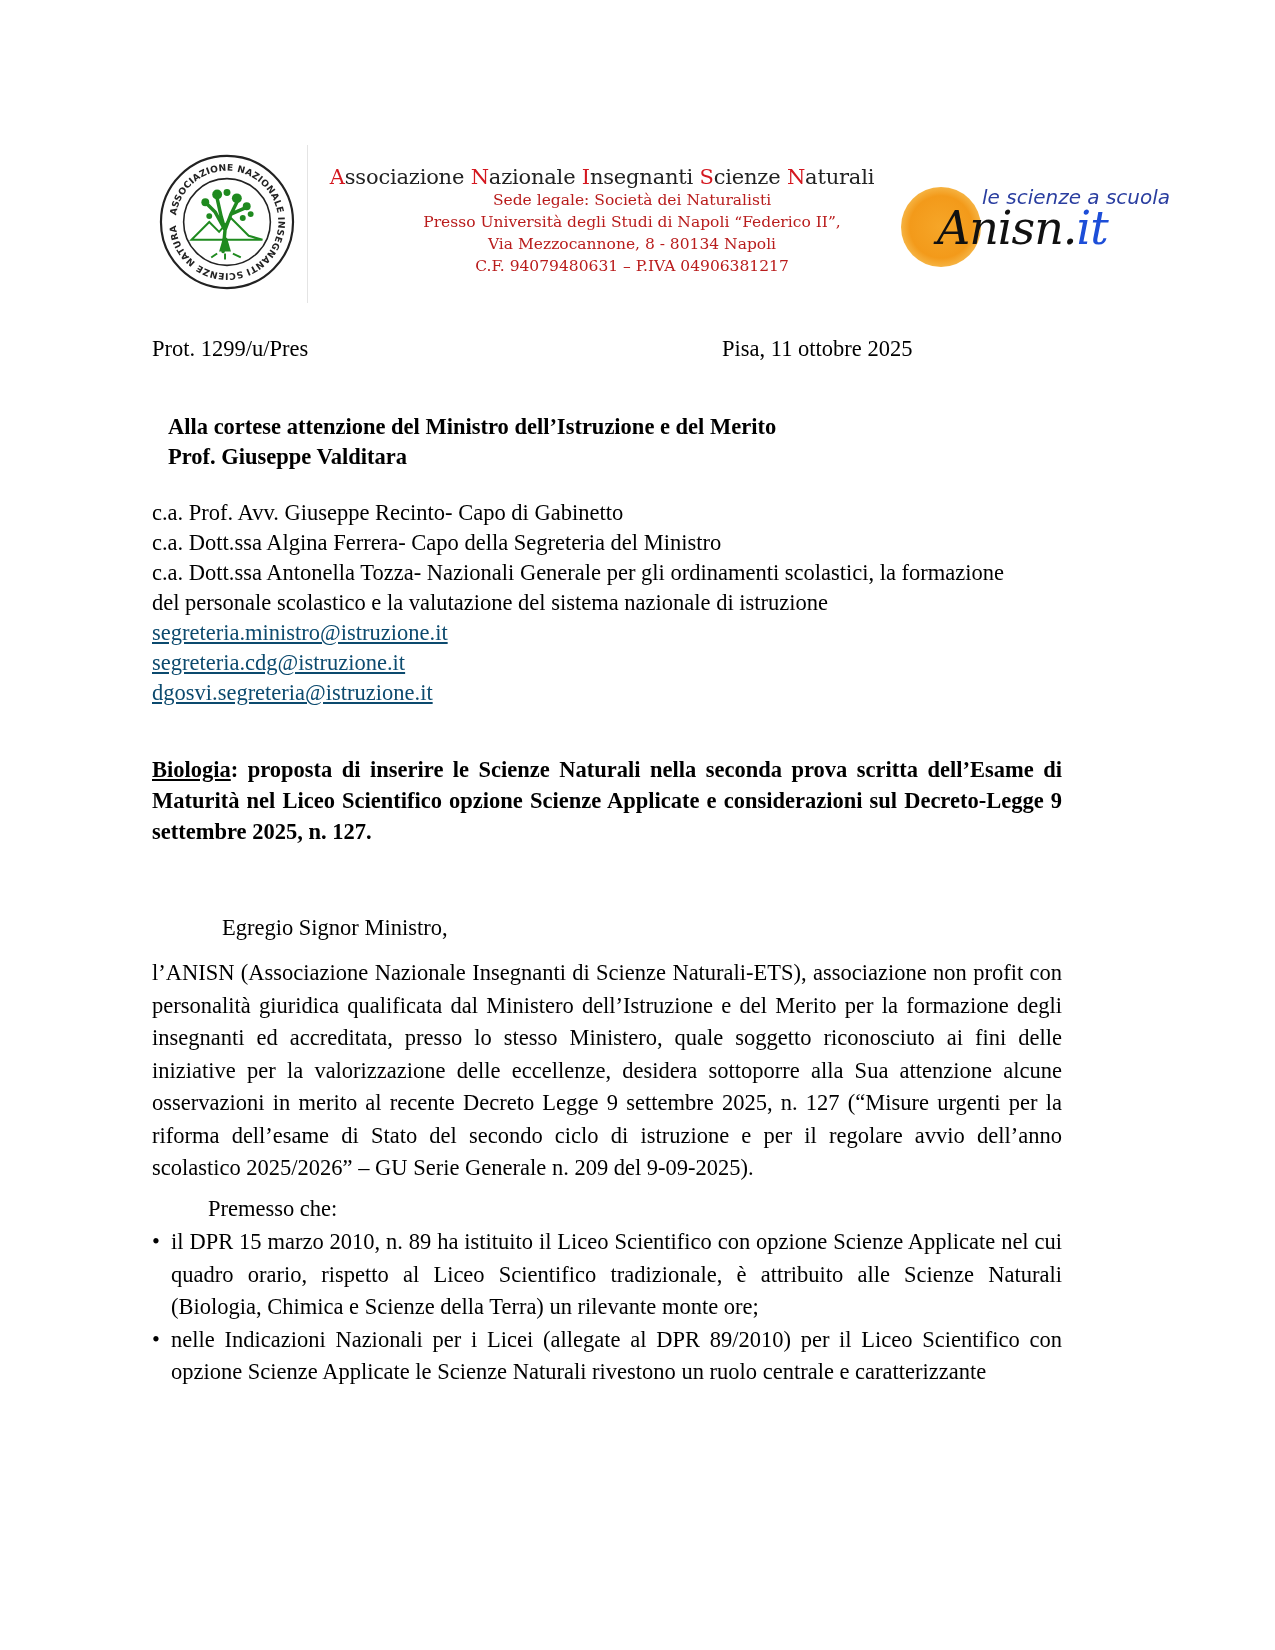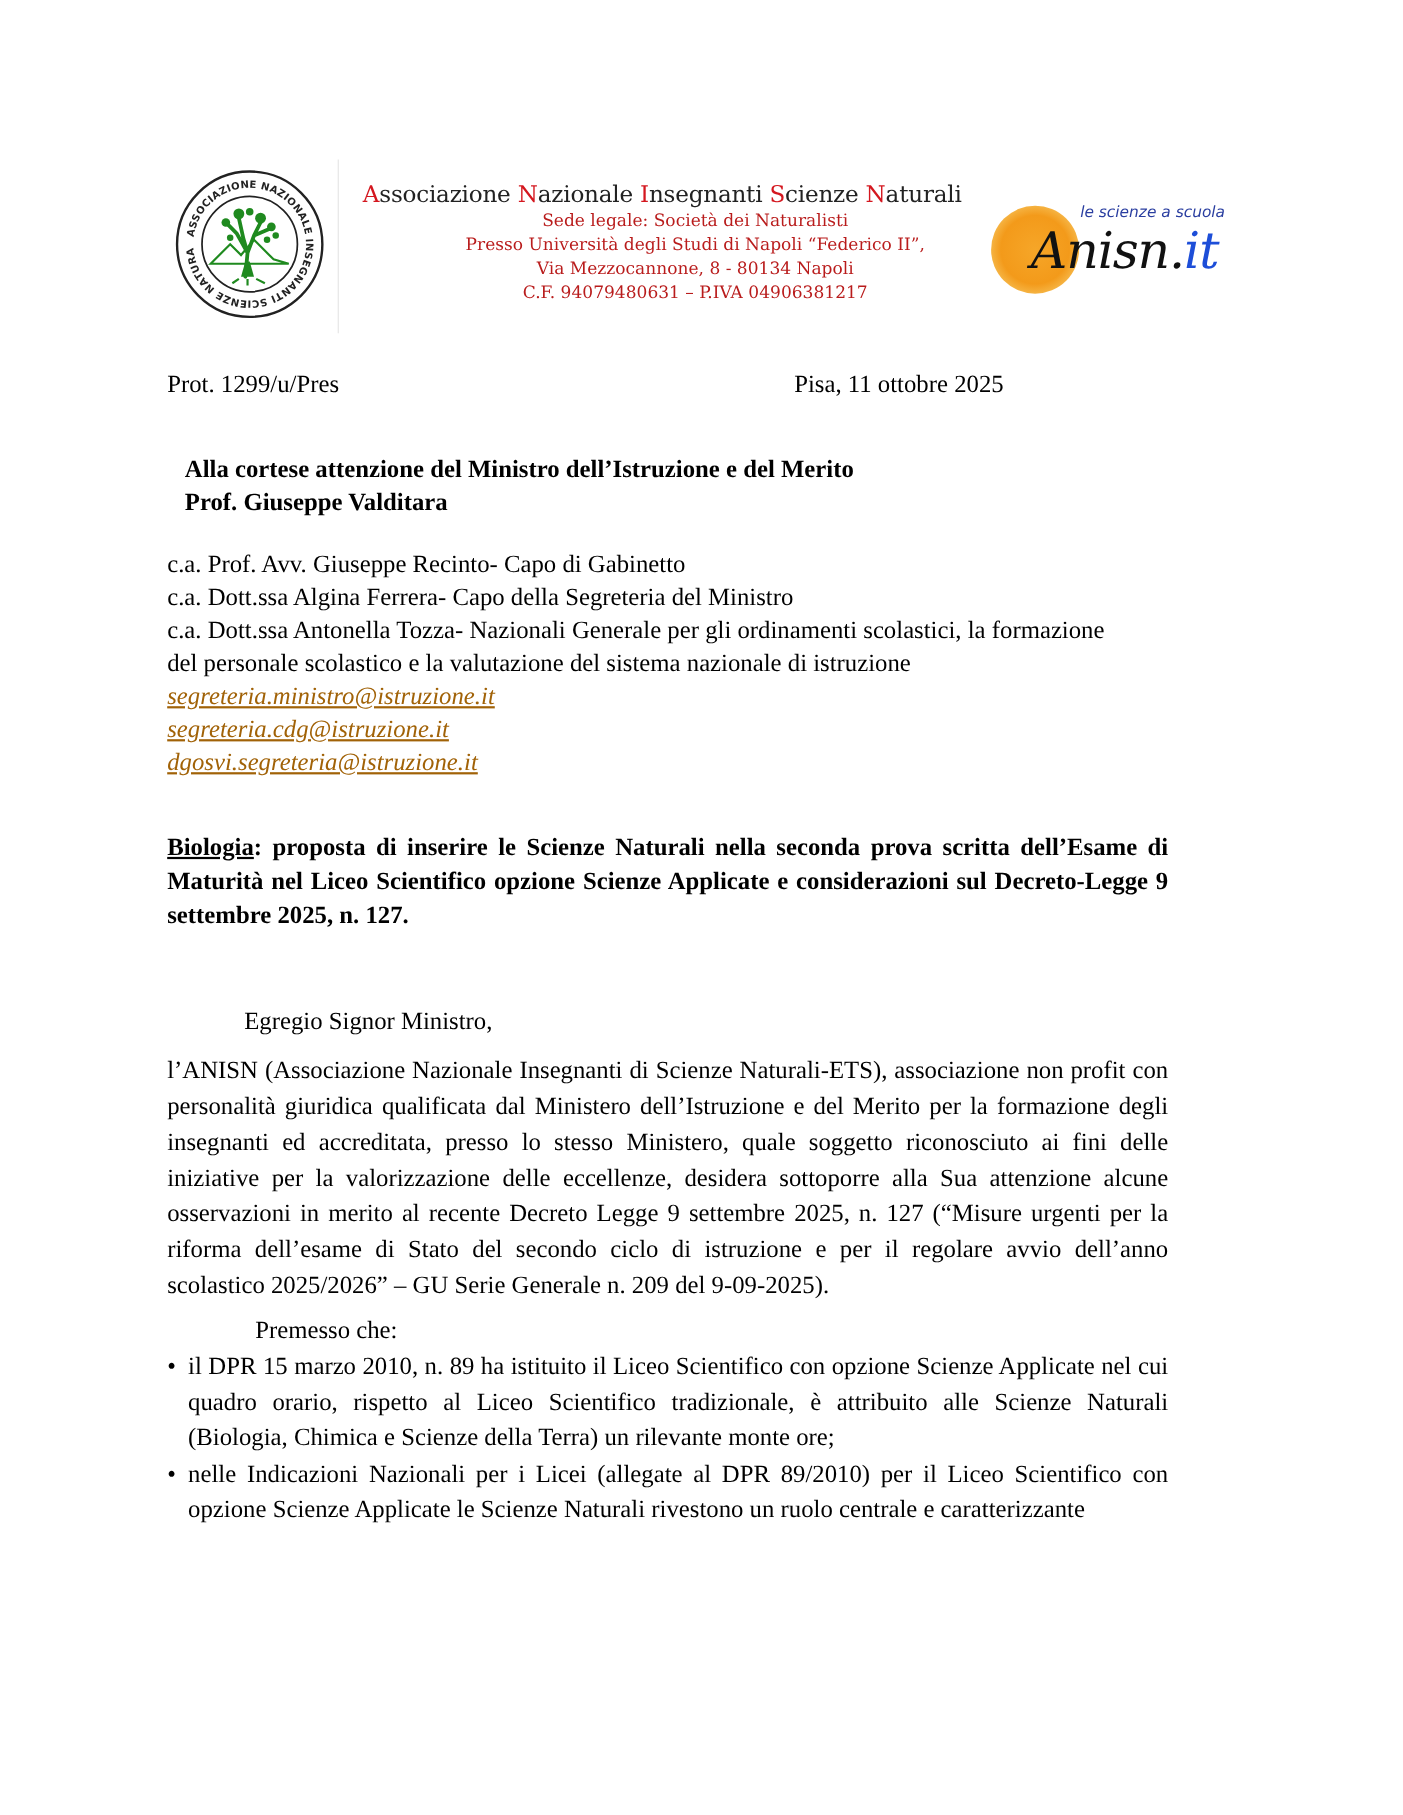--- a/index.html
+++ b/index.html
@@ -11,40 +11,40 @@
     .letterhead { position: absolute; left: 152px; top: 145px; width: 960px; height: 160px; }
     .seal-box { position: absolute; left: 0; top: 0; width: 155px; height: 158px; border-right: 1px solid #e4e4e4; }
     .seal { position: absolute; left: 6px; top: 8px; width: 138px; height: 138px; }
     .head-center { position: absolute; left: 160px; top: 0; width: 580px; height: 158px; text-align: center; }
     .org-name { font-family: "DejaVu Serif", "Liberation Serif", serif; font-size: 21px; color: #222; margin-top: 20px; letter-spacing: -0.2px; }
     .org-name .cap { color: #d4171f; }
     .org-line { font-family: "DejaVu Serif", "Liberation Serif", serif; font-size: 15.5px; color: #b91c1c; line-height: 22px; margin-left: 60px; }
     .anisn-logo { position: absolute; left: 745px; top: 38px; width: 225px; height: 90px; }
     .anisn-sun { position: absolute; left: 4px; top: 4px; width: 80px; height: 80px; border-radius: 50%;
       background: radial-gradient(circle at 50% 50%, #f6a628 0%, #f39a1a 55%, #f7c25a 80%, rgba(255,255,255,0) 100%); }
-    .anisn-tagline { position: absolute; left: 85px; top: 2px; font-family: "DejaVu Sans", sans-serif; font-style: italic; font-size: 14px; color: #2a3ea0; white-space: nowrap; }
+    .anisn-tagline { position: absolute; left: 85px; top: 2px; font-family: "DejaVu Sans", sans-serif; font-style: italic; font-size: 20px; color: #2a3ea0; white-space: nowrap; }
     .anisn-word { position: absolute; left: 40px; top: 18px; font-family: "DejaVu Serif", serif; font-style: italic; font-size: 46px; color: #111; white-space: nowrap; letter-spacing: -1px; }
     .anisn-word .it { color: #1d4ed8; }
 
     .text { font-size: 22.5px; line-height: 30px; }
     .abs { position: absolute; }
     .prot { left: 152px; top: 334px; }
     .date { left: 722px; top: 334px; }
 
     .addressee { left: 152px; top: 412px; width: 920px; font-weight: bold; margin-left: 16px; }
     .cc-block { left: 152px; top: 498px; width: 920px; }
     .cc-block div { white-space: nowrap; }
-    .email { color: #a16207; text-decoration: underline; display: block; width: max-content; font-style: italic; }
+    .email { color: #0c4a6e; text-decoration: underline; display: block; width: max-content; }
 
     .subject { left: 152px; top: 754px; width: 910px; font-weight: bold; text-align: justify; line-height: 31px; }
     .subject .label { text-decoration: underline; }
 
     .salutation { left: 222px; top: 913px; }
     .para { left: 152px; top: 957px; width: 910px; text-align: justify; line-height: 32.5px; }
-    .premesso { left: 232px; top: 1194px; text-align: right; }
+    .premesso { left: 208px; top: 1194px; text-align: right; }
     .bullets { left: 152px; top: 1226px; width: 910px; margin: 0; padding: 0; list-style: none; }
     .bullets li { position: relative; padding-left: 19px; text-align: justify; line-height: 32.5px; }
     .bullets li .bullet { position: absolute; left: 0; top: 0; }
   </style>
 </head>
 <body>
 
 <div class="page">
 
   <div class="letterhead">

